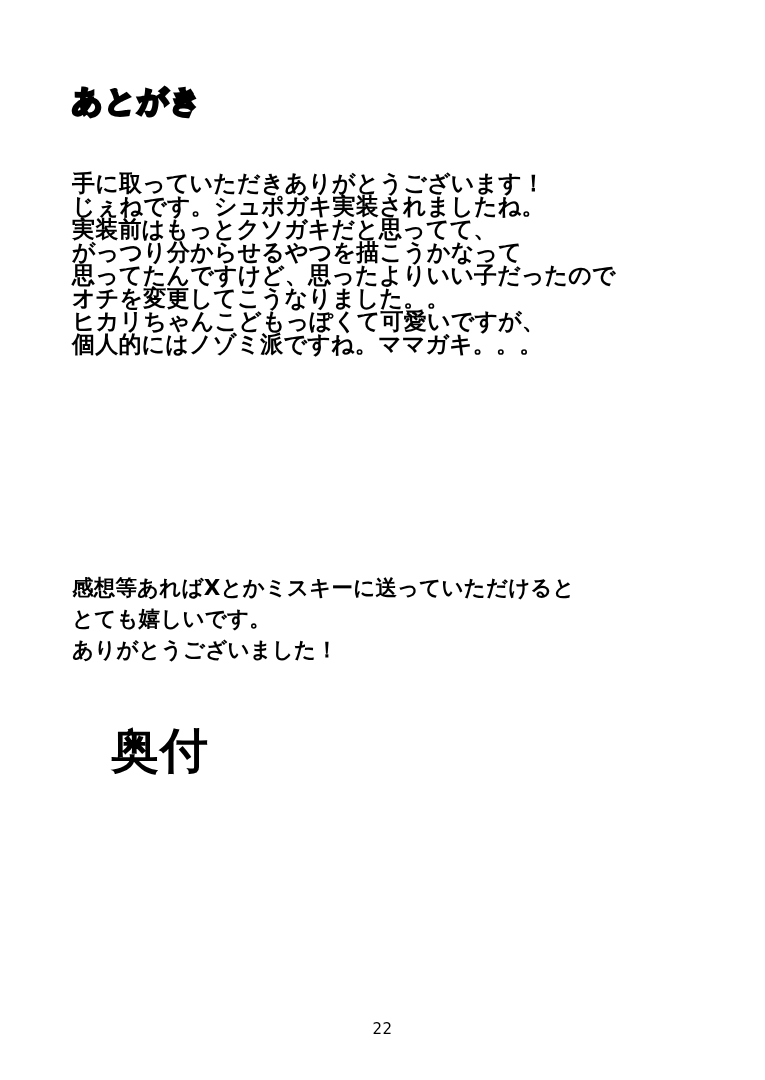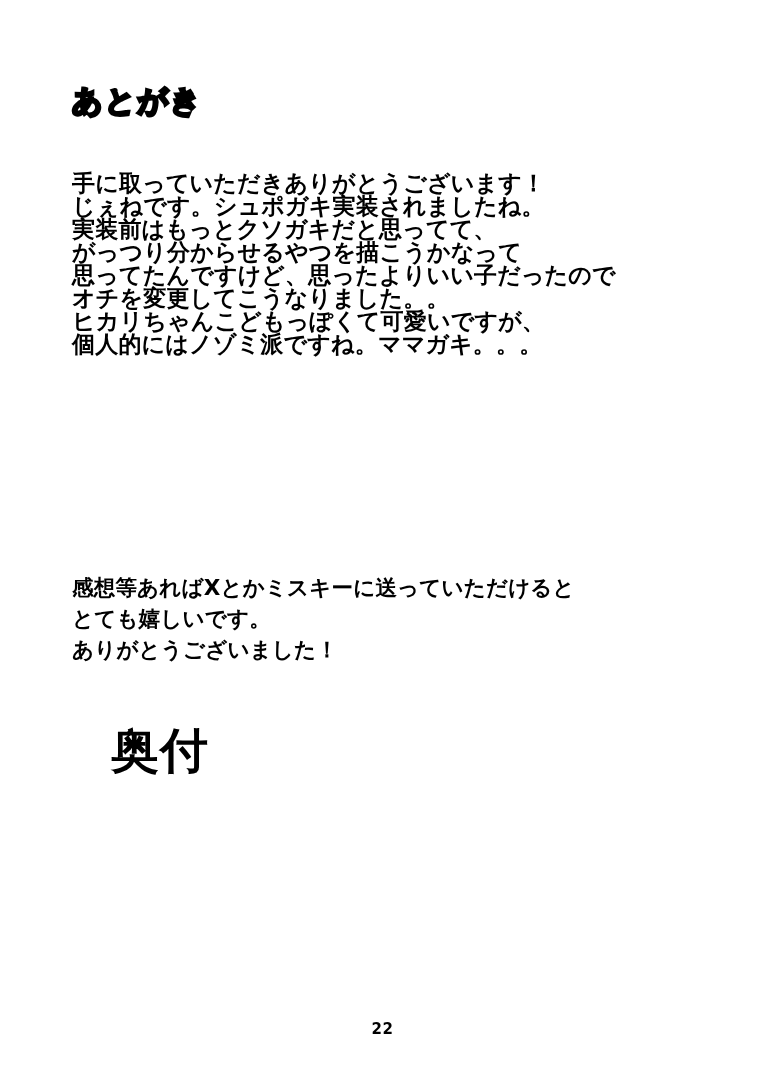--- a/index.html
+++ b/index.html
@@ -89,21 +89,21 @@
   }
 
   
   .page-number {
     position: absolute;
     left: 0;
     right: 0;
     top: 1020px;
     text-align: center;
     font-size: 15px;
-    font-weight: 700;
+    font-weight: 400;
     letter-spacing: 0.5px;
   }
 </style>
 </head>
 <body>
 
 <div class="page">
 
   <div class="afterword-heading">あとがき</div>
 

